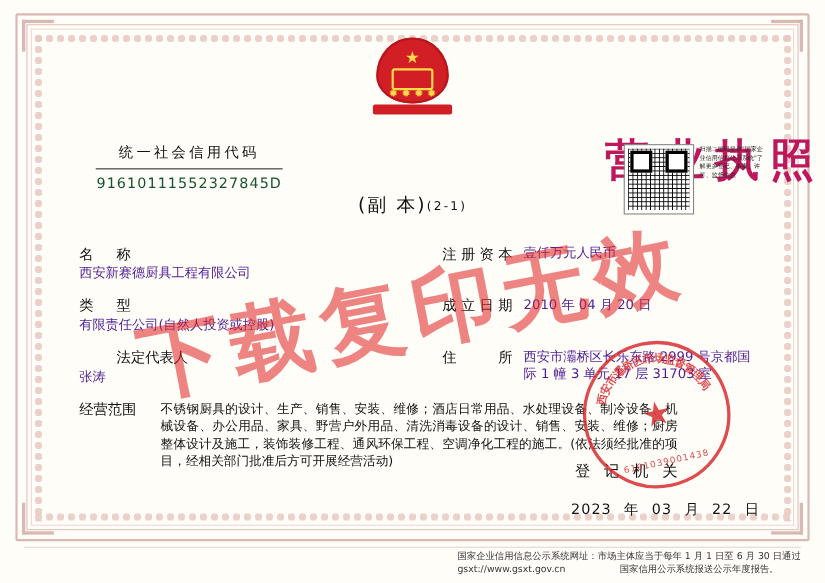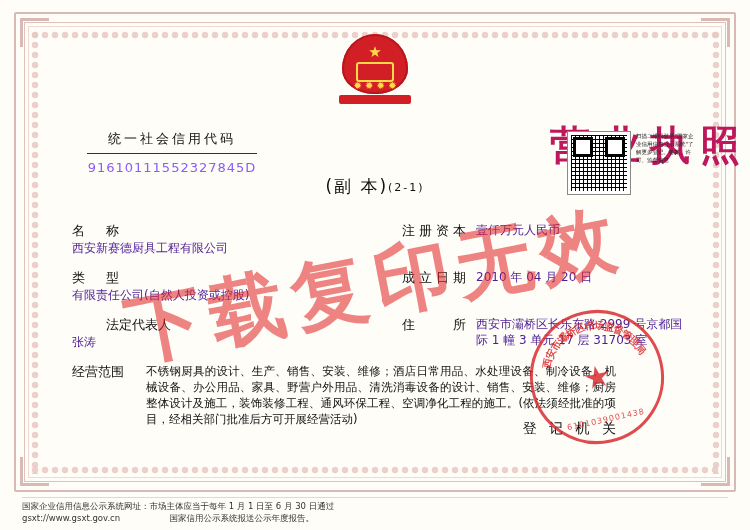--- a/index.html
+++ b/index.html
@@ -99,21 +99,21 @@
   .subtitle .sub-no{font-size:11px;vertical-align:middle;}
 
   
   .credit-block{
     position:absolute;left:72px;top:130px;width:200px;text-align:center;
   }
   .credit-label{font-size:13px;letter-spacing:3px;color:#111;}
   .credit-line{
     width:170px;height:1px;background:#333;margin:5px auto 6px;
   }
-  .credit-code{font-size:13px;letter-spacing:1px;color:#8b5cf6;}
+  .credit-code{font-size:13px;letter-spacing:1px;color:#14532d;}
 
   
   .qr-wrap{
     position:absolute;right:52px;top:132px;width:130px;display:flex;gap:6px;
   }
   .qr{
     width:56px;height:56px;flex:none;
     background:
       linear-gradient(90deg,#000 1px,transparent 1px),
       linear-gradient(#000 1px,transparent 1px);
@@ -194,21 +194,21 @@
     transform:translate(-50%,-50%) rotate(-11deg);
     font-size:76px;font-weight:bold;letter-spacing:8px;
     color:rgba(224,32,32,.55);
     white-space:nowrap;
     pointer-events:none;
   }
 
   
   .footer{
     position:absolute;left:0;right:0;bottom:6px;
-    display:flex;justify-content:flex-start;
+    display:flex;justify-content:flex-end;
     padding:0 22px;box-sizing:border-box;
     font-size:8.5px;color:#333;line-height:12px;
   }
   .footer .f-left{text-align:left;}
   .footer .f-mid{text-align:center;}
   .footer .f-right{text-align:right;}
   .footer-rule{
     position:absolute;left:22px;right:22px;bottom:32px;height:1px;background:#e4d6d3;
   }
 </style>
@@ -310,20 +310,28 @@
       <span style="transform:rotate(9deg) translate(0,-58px) rotate(0deg)">场</span>
       <span style="transform:rotate(20deg) translate(0,-58px) rotate(0deg)">监</span>
       <span style="transform:rotate(31deg) translate(0,-58px) rotate(0deg)">督</span>
       <span style="transform:rotate(42deg) translate(0,-58px) rotate(0deg)">管</span>
       <span style="transform:rotate(53deg) translate(0,-58px) rotate(0deg)">理</span>
       <span style="transform:rotate(64deg) translate(0,-58px) rotate(0deg)">局</span>
     </div>
     <div class="seal-num">6101039001438</div>
   </div>
 
+  <div class="date-line">
+    <span>2023</span>
+    <span>年</span>
+    <span>03</span>
+    <span>月</span>
+    <span>22</span>
+    <span>日</span>
+  </div>
 
   <div class="watermark">下载复印无效</div>
 
   <div class="footer-rule"></div>
   <div class="footer">
     <div class="f-left">
       <div>国家企业信用信息公示系统网址：</div>
       <div>gsxt://www.gsxt.gov.cn</div>
     </div>
     <div class="f-mid">

